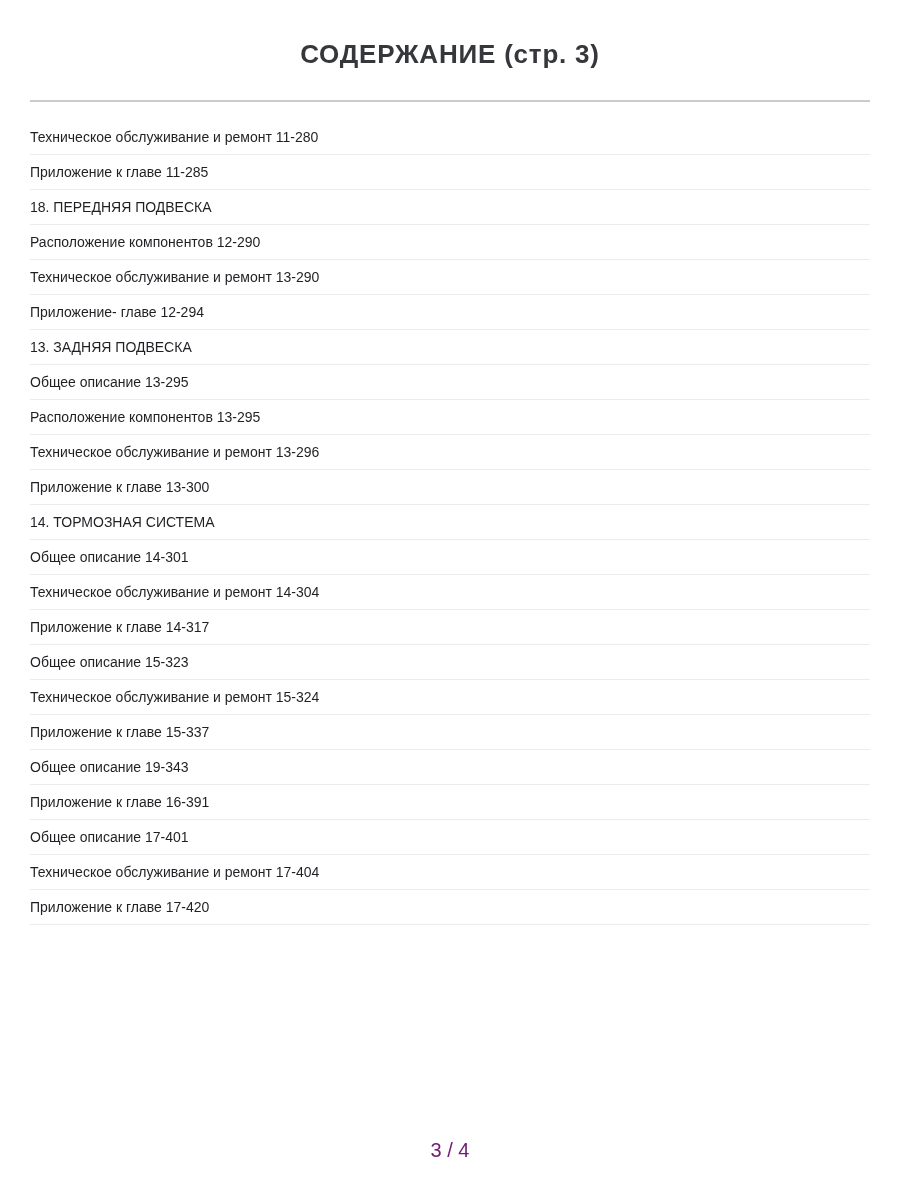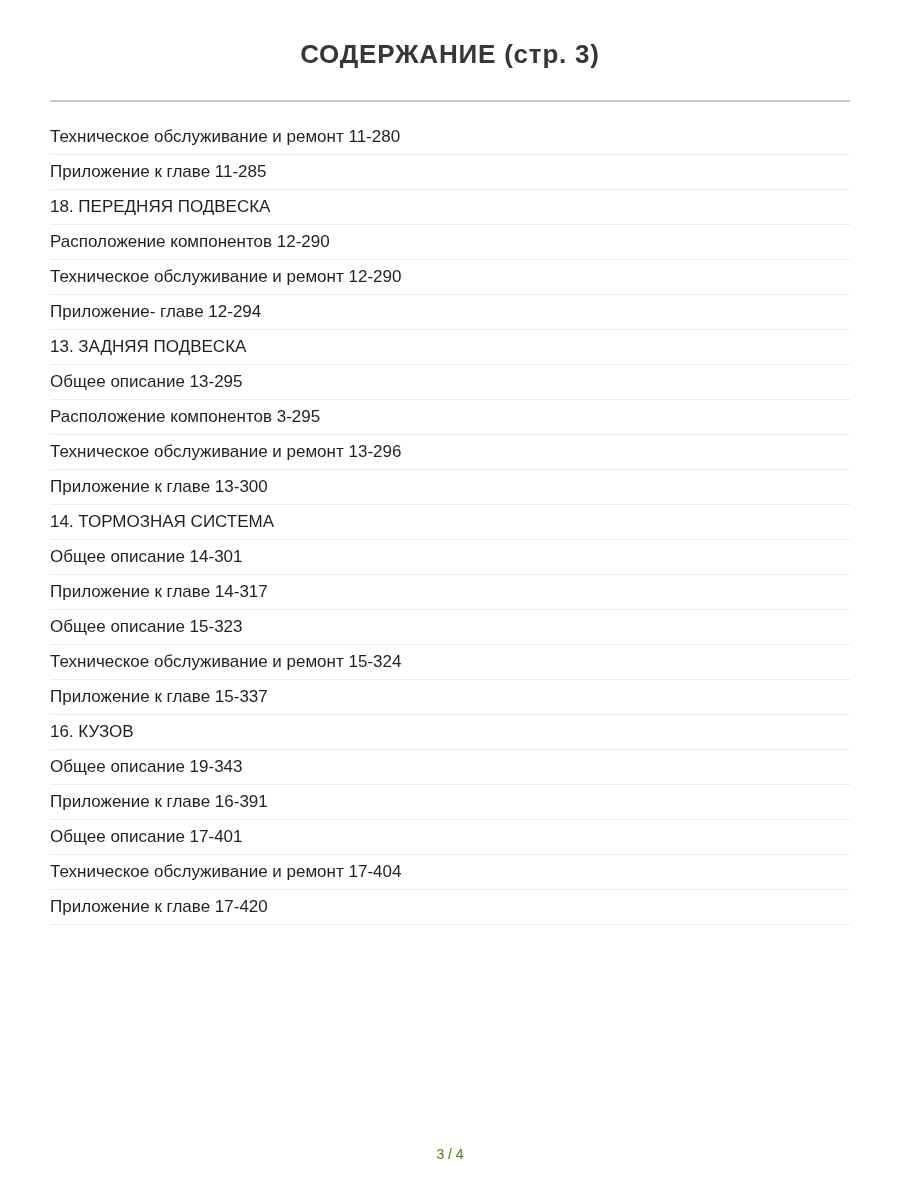--- a/index.html
+++ b/index.html
@@ -10,21 +10,21 @@
   body {
     width: 900px;
     height: 1200px;
     position: relative;
     font-family: "Liberation Sans", sans-serif;
     -webkit-font-smoothing: antialiased;
   }
   .page {
     position: absolute;
     inset: 0;
-    padding: 0 50px;
+    padding: 0 30px;
     box-sizing: border-box;
     background: #ffffff;
   }
   .title {
     margin: 0;
     padding-top: 38px;
     text-align: center;
     font-size: 26px;
     font-weight: 700;
     letter-spacing: 0.8px;
@@ -35,64 +35,64 @@
     margin-top: 30px;
     height: 2px;
     background: #cbcbcd;
   }
   .toc-list {
     margin-top: 18px;
   }
   .toc-row {
     height: 34px;
     line-height: 34px;
-    font-size: 17px;
+    font-size: 14px;
     color: #1f2023;
     border-bottom: 1px solid #ececee;
     white-space: nowrap;
     overflow: hidden;
     text-align: left;
   }
   .page-footer {
     position: absolute;
     left: 0;
     right: 0;
     bottom: 38px;
     text-align: center;
-    font-size: 14px;
-    color: #4d7c0f;
+    font-size: 20px;
+    color: #701a75;
   }
 </style>
 </head>
 <body>
 
 <div class="page">
   <h1 class="title">СОДЕРЖАНИЕ (стр. 3)</h1>
 
   <div class="title-divider"></div>
 
   <div class="toc-list">
       <div class="toc-row"><span>Техническое обслуживание и ремонт 11-280</span></div>
       <div class="toc-row"><span>Приложение к главе 11-285</span></div>
       <div class="toc-row"><span>18. ПЕРЕДНЯЯ ПОДВЕСКА</span></div>
       <div class="toc-row"><span>Расположение компонентов 12-290</span></div>
-      <div class="toc-row"><span>Техническое обслуживание и ремонт 12-290</span></div>
+      <div class="toc-row"><span>Техническое обслуживание и ремонт 13-290</span></div>
       <div class="toc-row"><span>Приложение- главе 12-294</span></div>
       <div class="toc-row"><span>13. ЗАДНЯЯ ПОДВЕСКА</span></div>
       <div class="toc-row"><span>Общее описание 13-295</span></div>
-      <div class="toc-row"><span>Расположение компонентов 3-295</span></div>
+      <div class="toc-row"><span>Расположение компонентов 13-295</span></div>
       <div class="toc-row"><span>Техническое обслуживание и ремонт 13-296</span></div>
       <div class="toc-row"><span>Приложение к главе 13-300</span></div>
       <div class="toc-row"><span>14. ТОРМОЗНАЯ СИСТЕМА</span></div>
       <div class="toc-row"><span>Общее описание 14-301</span></div>
+      <div class="toc-row"><span>Техническое обслуживание и ремонт 14-304</span></div>
       <div class="toc-row"><span>Приложение к главе 14-317</span></div>
       <div class="toc-row"><span>Общее описание 15-323</span></div>
       <div class="toc-row"><span>Техническое обслуживание и ремонт 15-324</span></div>
       <div class="toc-row"><span>Приложение к главе 15-337</span></div>
-      <div class="toc-row"><span>16. КУЗОВ</span></div>
       <div class="toc-row"><span>Общее описание 19-343</span></div>
       <div class="toc-row"><span>Приложение к главе 16-391</span></div>
       <div class="toc-row"><span>Общее описание 17-401</span></div>
       <div class="toc-row"><span>Техническое обслуживание и ремонт 17-404</span></div>
       <div class="toc-row"><span>Приложение к главе 17-420</span></div>
     </div>
 
   <div class="page-footer">3 / 4</div>
 </div>
 

